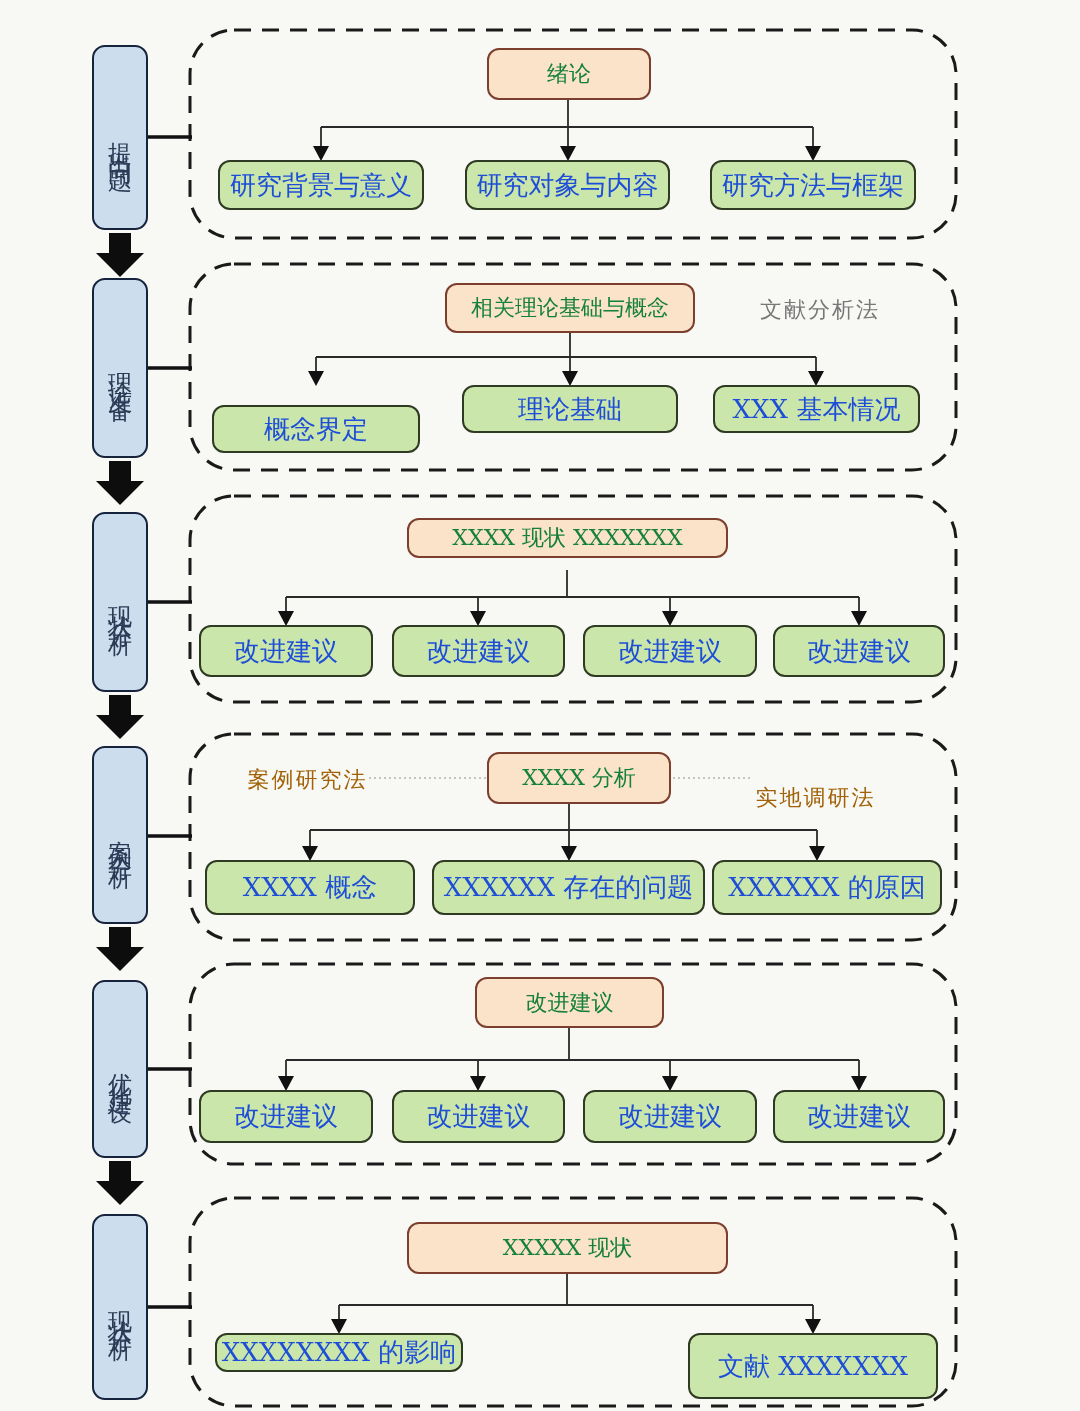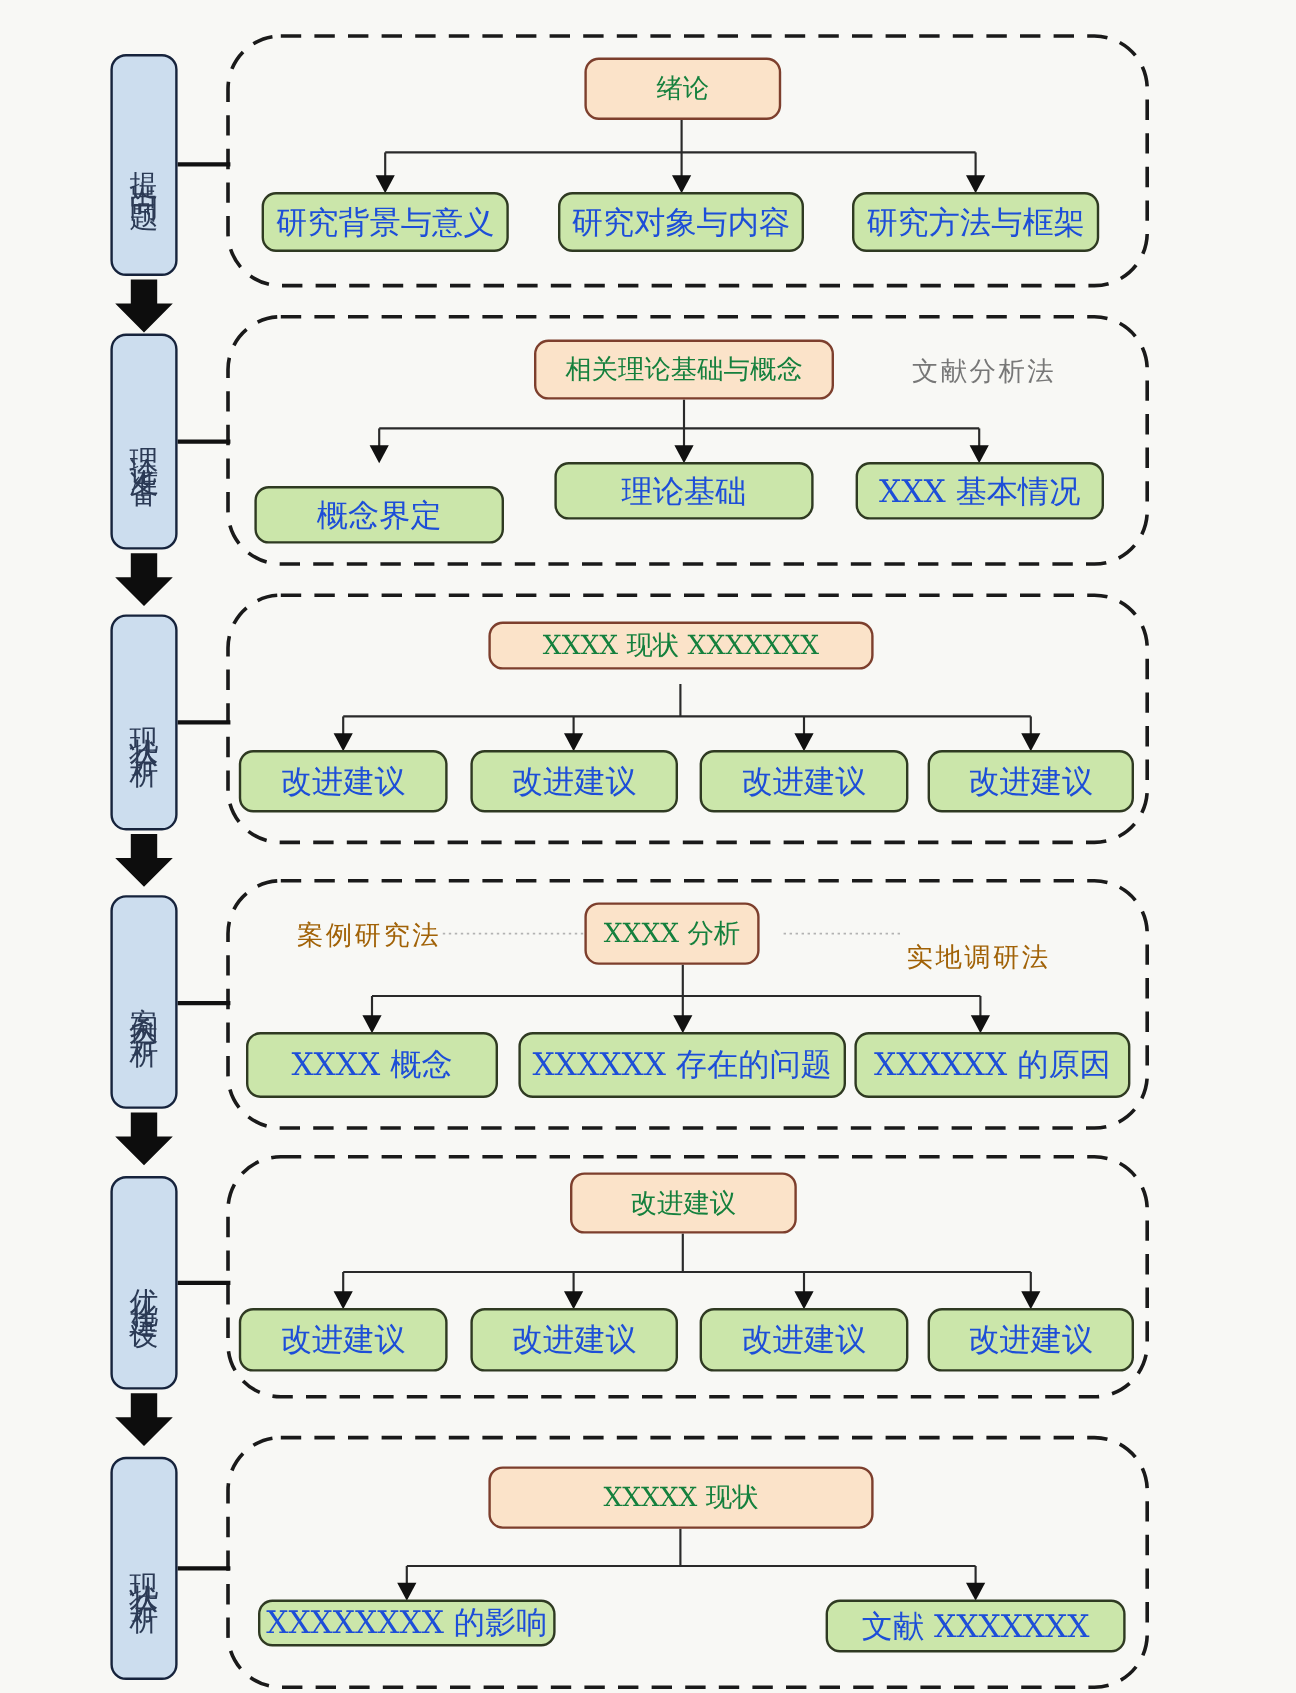--- a/index.html
+++ b/index.html
@@ -140,30 +140,30 @@
 <div class="box leaf" style="left:212px;top:405px;width:208px;height:48px;">概念界定</div>
 <div class="box leaf" style="left:462px;top:385px;width:216px;height:48px;">理论基础</div>
 <div class="box leaf" style="left:713px;top:385px;width:207px;height:48px;">XXX 基本情况</div>
 
 <div class="box topic" style="left:407px;top:518px;width:321px;height:40px;">XXXX 现状 XXXXXXX</div>
 <div class="box leaf" style="left:199px;top:625px;width:174px;height:52px;">改进建议</div>
 <div class="box leaf" style="left:392px;top:625px;width:173px;height:52px;">改进建议</div>
 <div class="box leaf" style="left:583px;top:625px;width:174px;height:52px;">改进建议</div>
 <div class="box leaf" style="left:773px;top:625px;width:172px;height:52px;">改进建议</div>
 
-<div class="box topic" style="left:487px;top:752px;width:146px;height:52px;">XXXX 分析</div>
+<div class="box topic" style="left:487px;top:752px;width:184px;height:52px;">XXXX 分析</div>
 <div class="method" style="left:240px;top:765px;width:135px;">案例研究法</div>
 <div class="method" style="left:748px;top:783px;width:135px;">实地调研法</div>
 <div class="box leaf" style="left:205px;top:860px;width:210px;height:55px;">XXXX 概念</div>
 <div class="box leaf" style="left:432px;top:860px;width:273px;height:55px;">XXXXXX 存在的问题</div>
 <div class="box leaf" style="left:712px;top:860px;width:230px;height:55px;">XXXXXX 的原因</div>
 
 <div class="box topic" style="left:475px;top:977px;width:189px;height:51px;">改进建议</div>
 <div class="box leaf" style="left:199px;top:1090px;width:174px;height:53px;">改进建议</div>
 <div class="box leaf" style="left:392px;top:1090px;width:173px;height:53px;">改进建议</div>
 <div class="box leaf" style="left:583px;top:1090px;width:174px;height:53px;">改进建议</div>
 <div class="box leaf" style="left:773px;top:1090px;width:172px;height:53px;">改进建议</div>
 
 <div class="box topic" style="left:407px;top:1222px;width:321px;height:52px;">XXXXX 现状</div>
 <div class="box leaf" style="left:215px;top:1333px;width:248px;height:39px;">XXXXXXXX 的影响</div>
-<div class="box leaf" style="left:688px;top:1333px;width:250px;height:44px;">文献 XXXXXXX</div>
+<div class="box leaf" style="left:688px;top:1333px;width:250px;height:66px;">文献 XXXXXXX</div>
 
 </div>
 
 </body></html>

